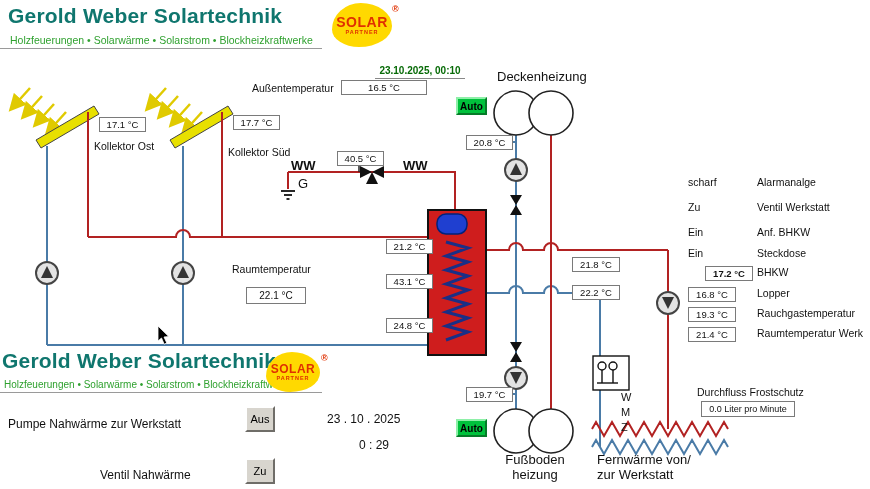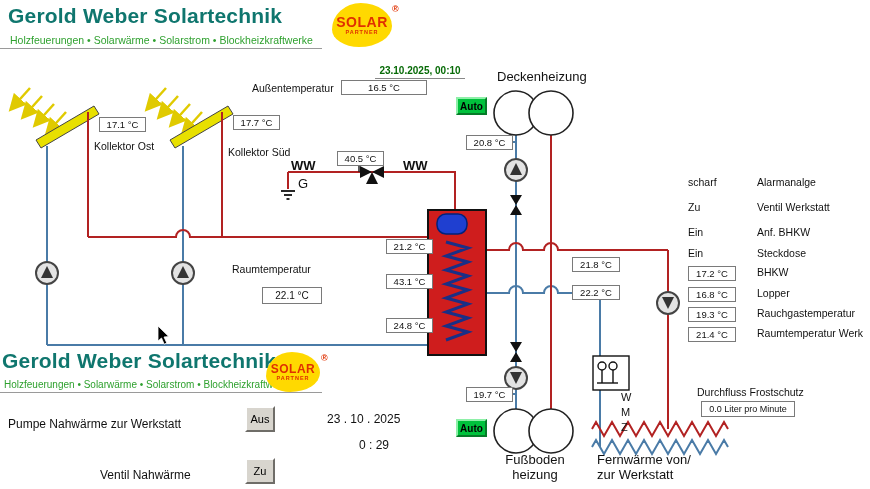--- a/index.html
+++ b/index.html
@@ -184,34 +184,34 @@
 
   <div class="lbl13" style="left:497px;top:69px;">Deckenheizung</div>
   <button class="autobtn" style="left:456px;top:97px;width:31px;height:18px;">Auto</button>
   <div class="box" style="left:466px;top:135px;width:45px;">20.8 °C</div>
 
   <div class="box" style="left:386px;top:239px;width:45px;">21.2 °C</div>
   <div class="box" style="left:386px;top:274px;width:45px;">43.1 °C</div>
   <div class="box" style="left:386px;top:318px;width:45px;">24.8 °C</div>
 
   <div class="lbl" style="left:232px;top:263px;">Raumtemperatur</div>
-  <div class="box" style="left:262px;top:287px;width:58px;height:15px;font-size:10px;">22.1 °C</div>
+  <div class="box" style="left:246px;top:287px;width:58px;height:15px;font-size:10px;">22.1 °C</div>
 
   <div class="box" style="left:572px;top:257px;width:46px;">21.8 °C</div>
   <div class="box" style="left:572px;top:285px;width:46px;">22.2 °C</div>
 
   <div class="valtxt" style="left:688px;top:176px;">scharf</div>
   <div class="lbl" style="left:757px;top:176px;">Alarmanalge</div>
   <div class="valtxt" style="left:688px;top:201px;">Zu</div>
   <div class="lbl" style="left:757px;top:201px;">Ventil Werkstatt</div>
   <div class="valtxt" style="left:688px;top:226px;">Ein</div>
   <div class="lbl" style="left:757px;top:226px;">Anf. BHKW</div>
   <div class="valtxt" style="left:688px;top:247px;">Ein</div>
   <div class="lbl" style="left:757px;top:247px;">Steckdose</div>
-  <div class="box" style="left:688px;top:266px;width:46px;">17.2 °C</div>
+  <div class="box" style="left:705px;top:266px;width:46px;font-weight:bold;">17.2 °C</div>
   <div class="lbl" style="left:757px;top:266px;">BHKW</div>
   <div class="box" style="left:688px;top:287px;width:46px;">16.8 °C</div>
   <div class="lbl" style="left:757px;top:287px;">Lopper</div>
   <div class="box" style="left:688px;top:307px;width:46px;">19.3 °C</div>
   <div class="lbl" style="left:757px;top:307px;">Rauchgastemperatur</div>
   <div class="box" style="left:688px;top:327px;width:46px;text-align:center;">21.4 °C</div>
   <div class="lbl" style="left:757px;top:327px;">Raumtemperatur Werk</div>
 
   <div class="lbl" style="left:697px;top:386px;">Durchfluss Frostschutz</div>
   <div class="box" style="left:701px;top:401px;width:92px;height:14px;font-size:9px;">0.0 Liter pro Minute</div>

